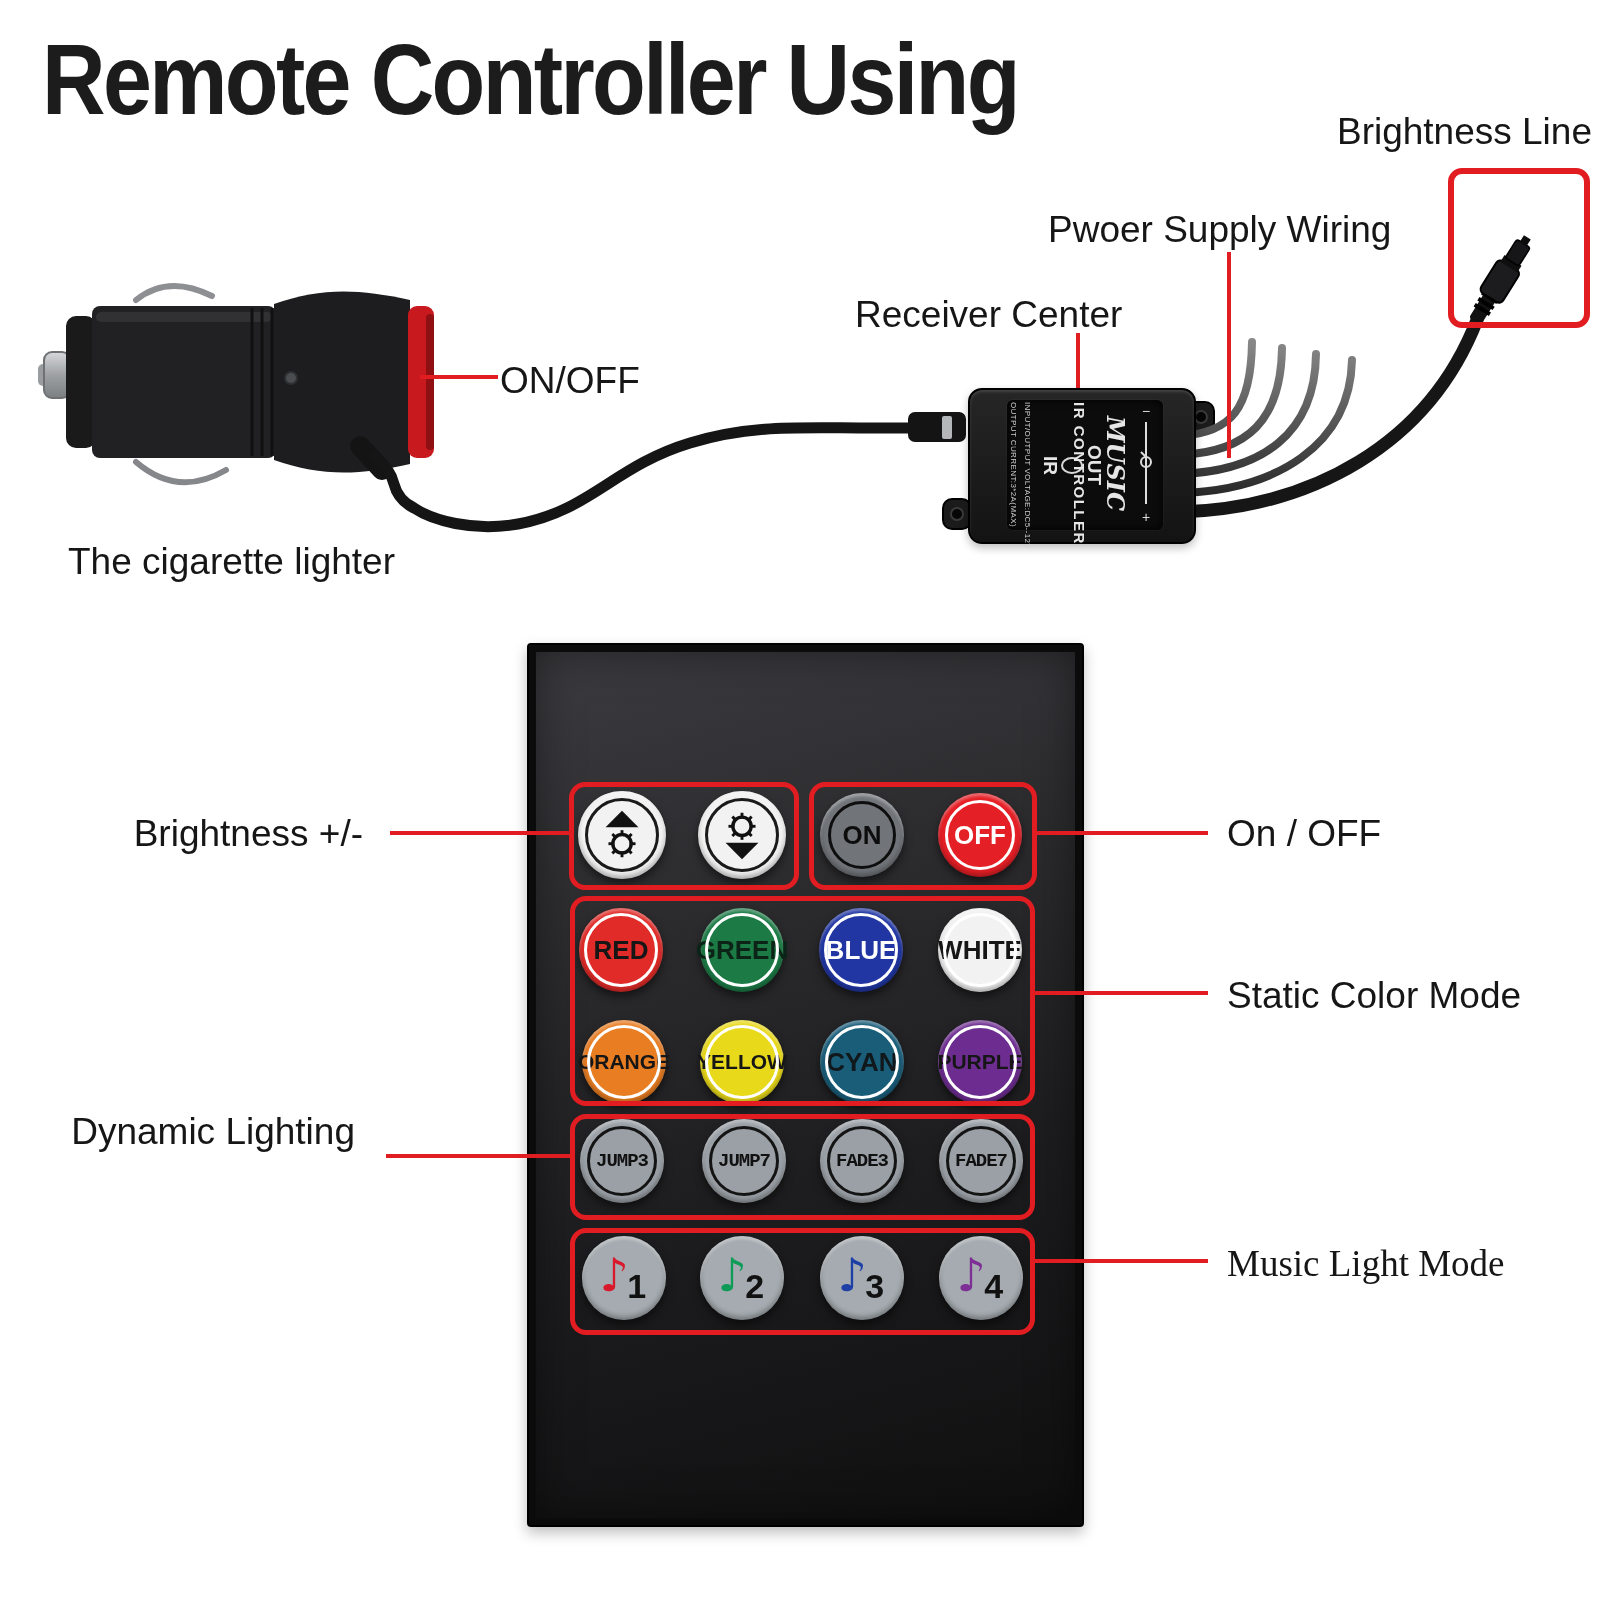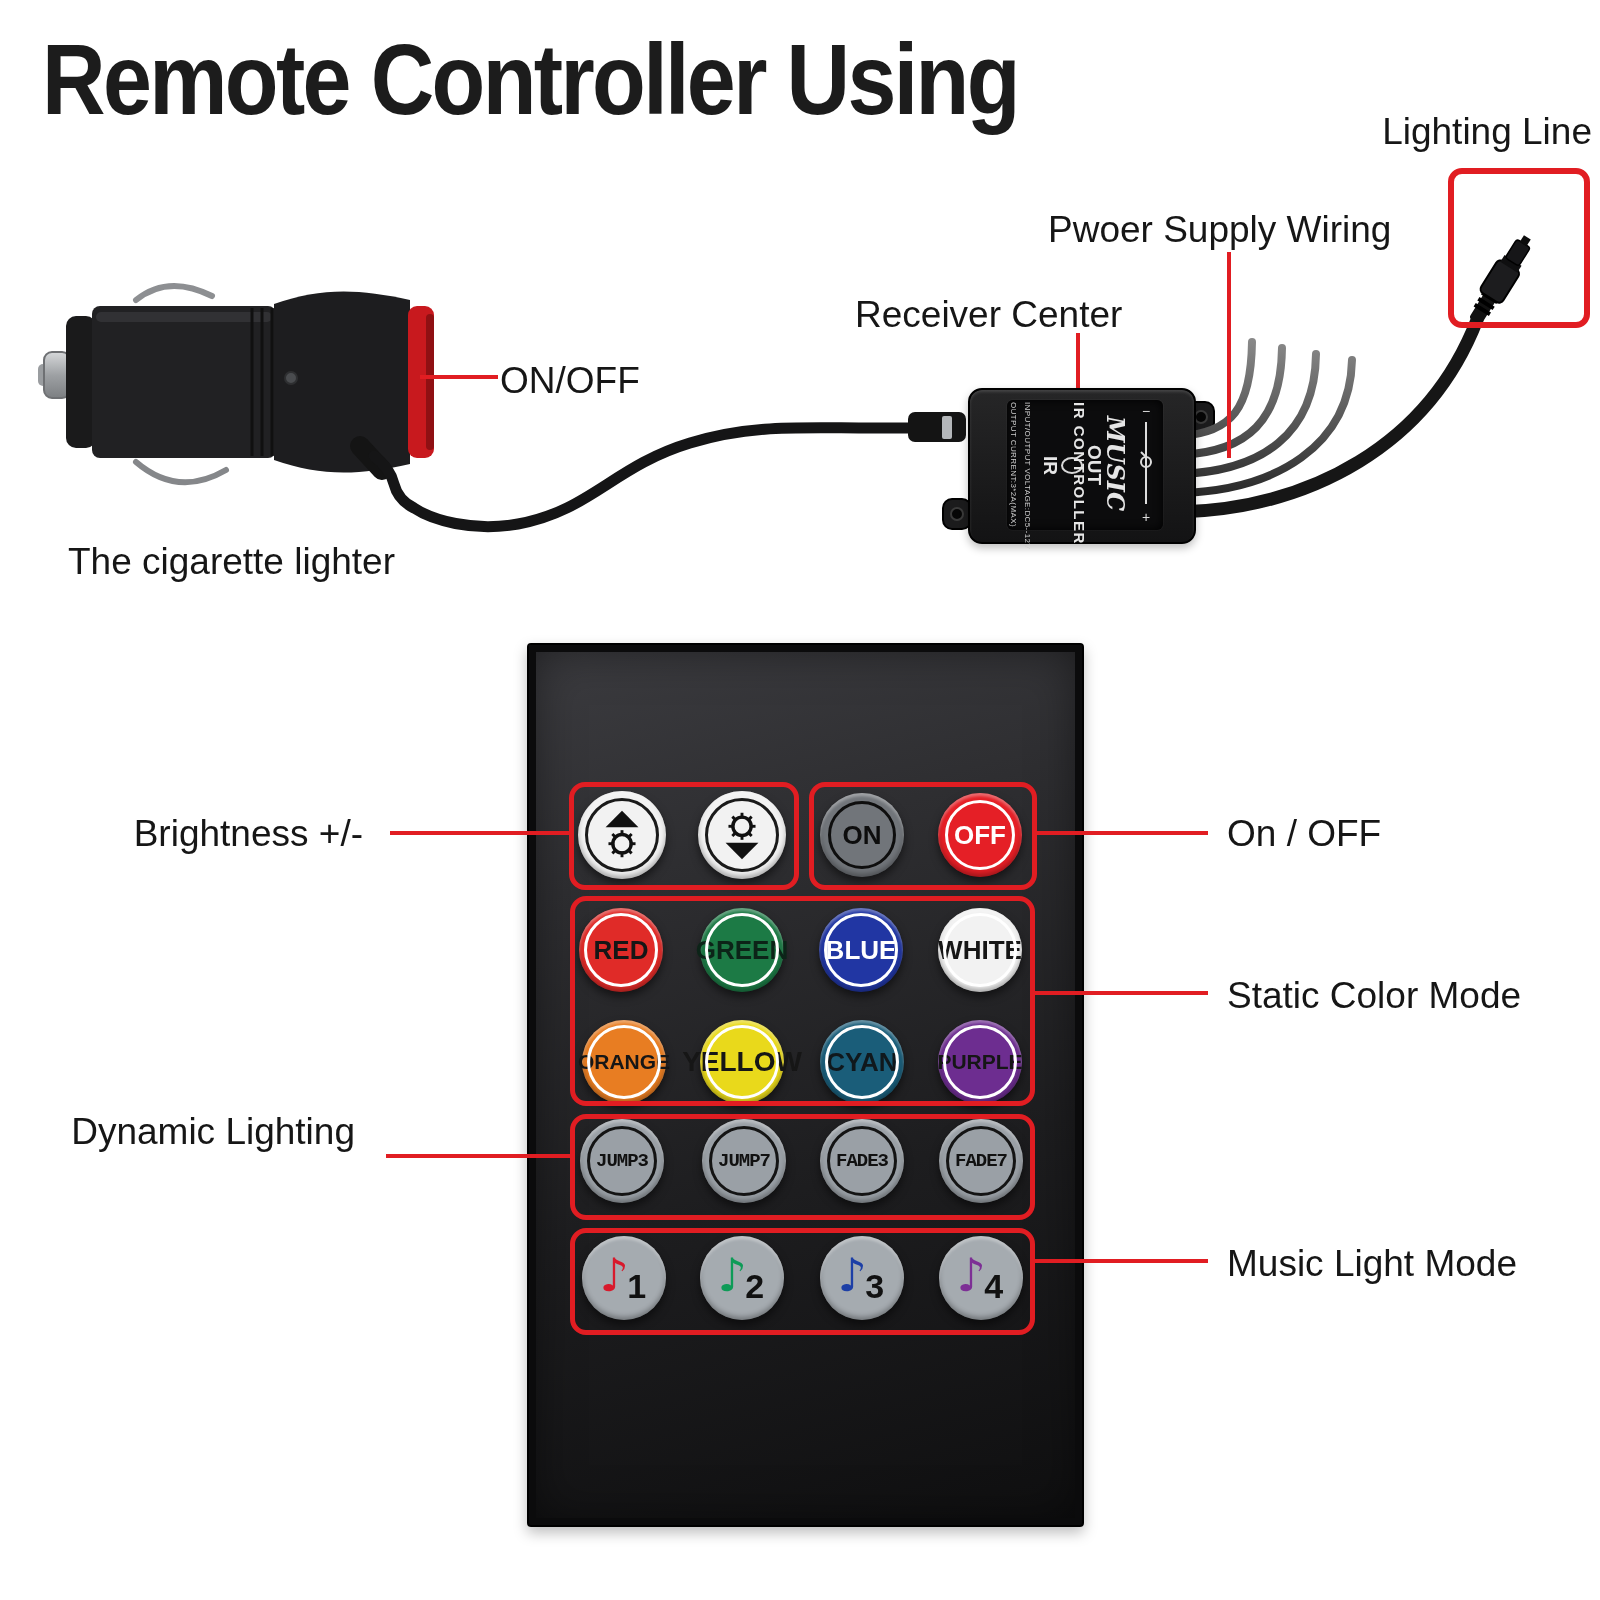--- a/index.html
+++ b/index.html
@@ -115,21 +115,21 @@
       <rect x="-9" y="-12" width="18" height="4" fill="#000"></rect>
       <rect x="-13" y="-62" width="26" height="38" rx="5" fill="#1c1c1e" stroke="#000" stroke-width="2"></rect>
       <rect x="-10" y="-68" width="20" height="8" fill="#0f0f10"></rect>
       <rect x="-8" y="-88" width="16" height="22" rx="3" fill="#161618" stroke="#000" stroke-width="1.5"></rect>
       <rect x="-4" y="-95" width="8" height="8" fill="#0c0c0c"></rect>
     </g>
   </svg>
 
   <div class="abs" id="page-title">Remote Controller Using</div>
 
-  <div class="abs lbl right" style="left:1330px;top:108px;width:262px;z-index:3;">Lighting Line</div>
+  <div class="abs lbl right" style="left:1330px;top:108px;width:262px;z-index:3;">Brightness Line</div>
   <div class="abs lbl" style="left:1048px;top:206px;z-index:3;">Pwoer Supply Wiring</div>
   <div class="abs lbl" style="left:855px;top:291px;z-index:3;">Receiver Center</div>
   <div class="abs lbl" style="left:500px;top:357px;z-index:3;">ON/OFF</div>
   <div class="abs lbl" style="left:68px;top:538px;z-index:3;">The cigarette lighter</div>
 
   <div class="abs rline z3" style="left:420px;top:375px;width:78px;height:4px;"></div>
   <div class="abs rline z3" style="left:1076px;top:333px;width:4px;height:72px;"></div>
   <div class="abs rline z3" style="left:1227px;top:252px;width:4px;height:206px;"></div>
   <div class="abs rframe z5" style="left:1448px;top:168px;width:130px;height:148px;"></div>
 
@@ -213,21 +213,21 @@
     </div>
     <div class="btn btn-std btn-color" style="left:409px;top:263px;;background:#f2f2f2;color:#161616">
       <span class="ring"></span>
       <span>WHITE</span>
     </div>
 
     <div class="btn btn-std btn-color" style="left:53px;top:375px;;background:#e87d22;color:#161616;font-size:21px">
       <span class="ring"></span>
       <span>ORANGE</span>
     </div>
-    <div class="btn btn-std btn-color" style="left:171px;top:375px;;background:#e9d91b;color:#161616;font-size:28px">
+    <div class="btn btn-std btn-color" style="left:171px;top:375px;;background:#e9d91b;color:#161616;font-size:21px">
       <span class="ring"></span>
       <span>YELLOW</span>
     </div>
     <div class="btn btn-std btn-color" style="left:291px;top:375px;;background:#1a5d79;color:#10181c">
       <span class="ring"></span>
       <span>CYAN</span>
     </div>
     <div class="btn btn-std btn-color" style="left:409px;top:375px;;background:#6d2d90;color:#161616;font-size:21px">
       <span class="ring"></span>
       <span>PURPLE</span>
@@ -273,21 +273,21 @@
     <div class="group" style="left:41px;top:469px;width:465px;height:106px;"></div>
     <div class="group" style="left:41px;top:583px;width:465px;height:107px;"></div>
   </div>
 
   <div class="abs lbl right z3" style="left:100px;top:810px;width:263px;">Brightness +/-</div>
   <div class="abs lbl right z3" style="left:60px;top:1108px;width:295px;">
     <div>Dynamic Lighting</div>
   </div>
   <div class="abs lbl z3" style="left:1227px;top:810px;">On / OFF</div>
   <div class="abs lbl z3" style="left:1227px;top:972px;text-align:right;">Static Color Mode</div>
-  <div class="abs lbl z3" style="left:1227px;top:1240px;">Music Light Mode</div>
+  <div class="abs lbl z3" style="left:1227px;top:1240px;font-family:Liberation Serif, serif;">Music Light Mode</div>
 
   <div class="abs rline z3" style="left:390px;top:831px;width:182px;height:4px;"></div>
   <div class="abs rline z3" style="left:1032px;top:831px;width:176px;height:4px;"></div>
   <div class="abs rline z3" style="left:1032px;top:991px;width:176px;height:4px;"></div>
   <div class="abs rline z3" style="left:386px;top:1154px;width:186px;height:4px;"></div>
   <div class="abs rline z3" style="left:1032px;top:1259px;width:176px;height:4px;"></div>
 
 </div>
 
 </body></html>

